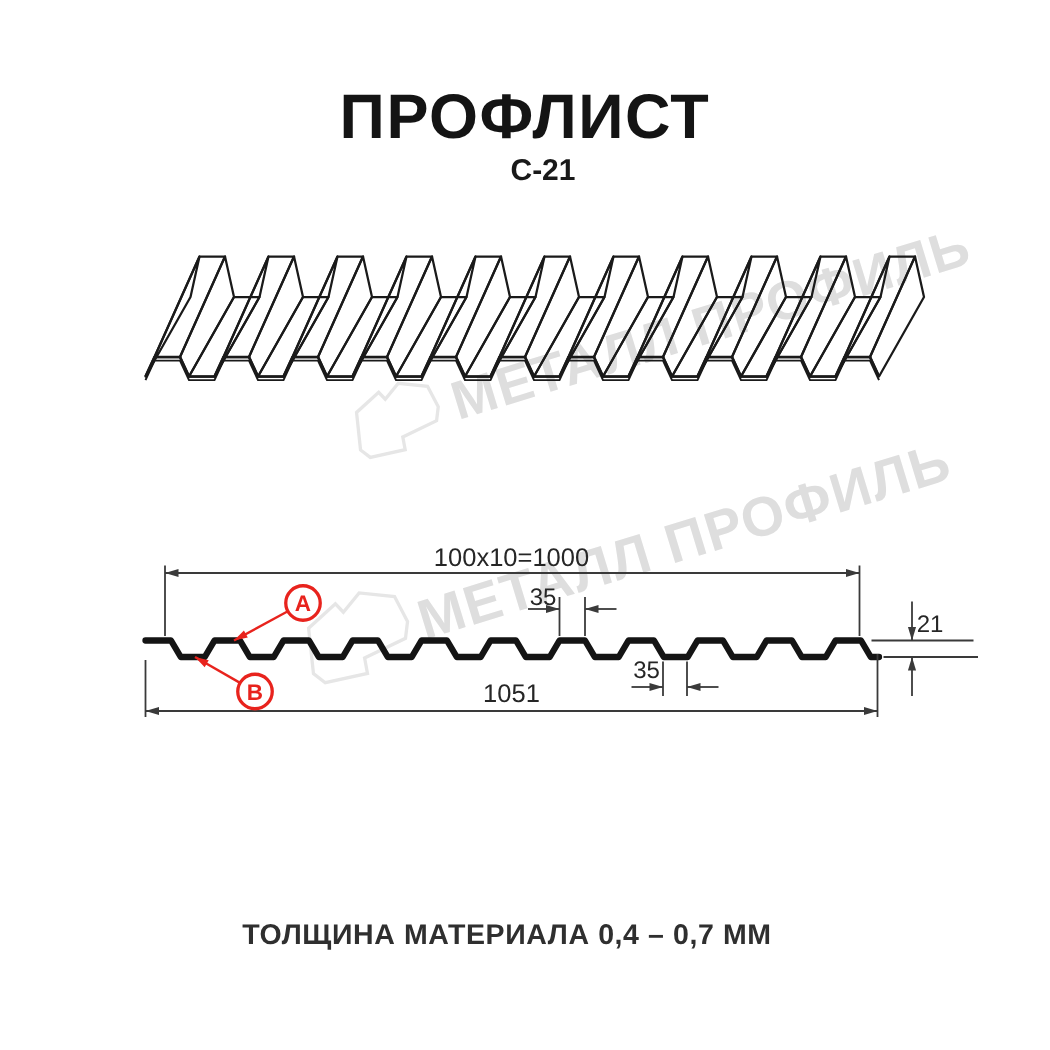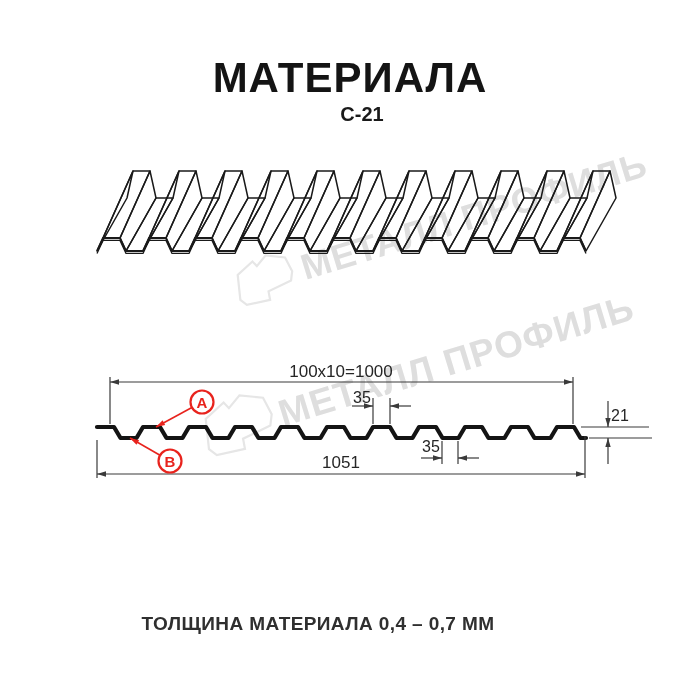--- a/index.html
+++ b/index.html
@@ -4,27 +4,27 @@
 <style>
   html,body{margin:0;padding:0;}
   body{width:700px;height:700px;background:#ffffff;position:relative;overflow:hidden;
        font-family:"Liberation Sans","DejaVu Sans",sans-serif;}
   .stage{position:absolute;inset:0;width:700px;height:700px;}
   .title{position:absolute;top:54px;left:0;width:700px;text-align:center;
          font-size:42px;font-weight:800;letter-spacing:1px;color:#141414;}
   .subtitle{position:absolute;top:103px;left:12px;width:700px;text-align:center;
             font-size:20px;font-weight:700;color:#191919;}
   .footer{position:absolute;top:613px;left:0;width:636px;text-align:center;
-          font-size:19px;font-weight:700;letter-spacing:0.4px;color:#2f2f2f;}
+          font-size:19px;font-weight:700;letter-spacing:0.4px;color:#2f2f2f;padding-left:20px;}
   svg text{font-family:"Liberation Sans","DejaVu Sans",sans-serif;}
 </style>
 </head>
 <body>
 
-<div class="title">МАТЕРИАЛА</div>
+<div class="title">ПРОФЛИСТ</div>
 <div class="subtitle">С-21</div>
 
 <svg class="stage" viewBox="0 0 700 700">
     <g fill="#ffffff" stroke="none">
       <polygon points="97,251 103,238 133,171 127,198"></polygon>
       <polygon points="103,238 120,238 150,171 133,171"></polygon>
       <polygon points="120,238 126,251 156,198 150,171"></polygon>
       <polygon points="126,251 143,251 173,198 156,198"></polygon>
       <polygon points="143,251 149,238 179,171 173,198"></polygon>
       <polygon points="149,238 166,238 196,171 179,171"></polygon>

